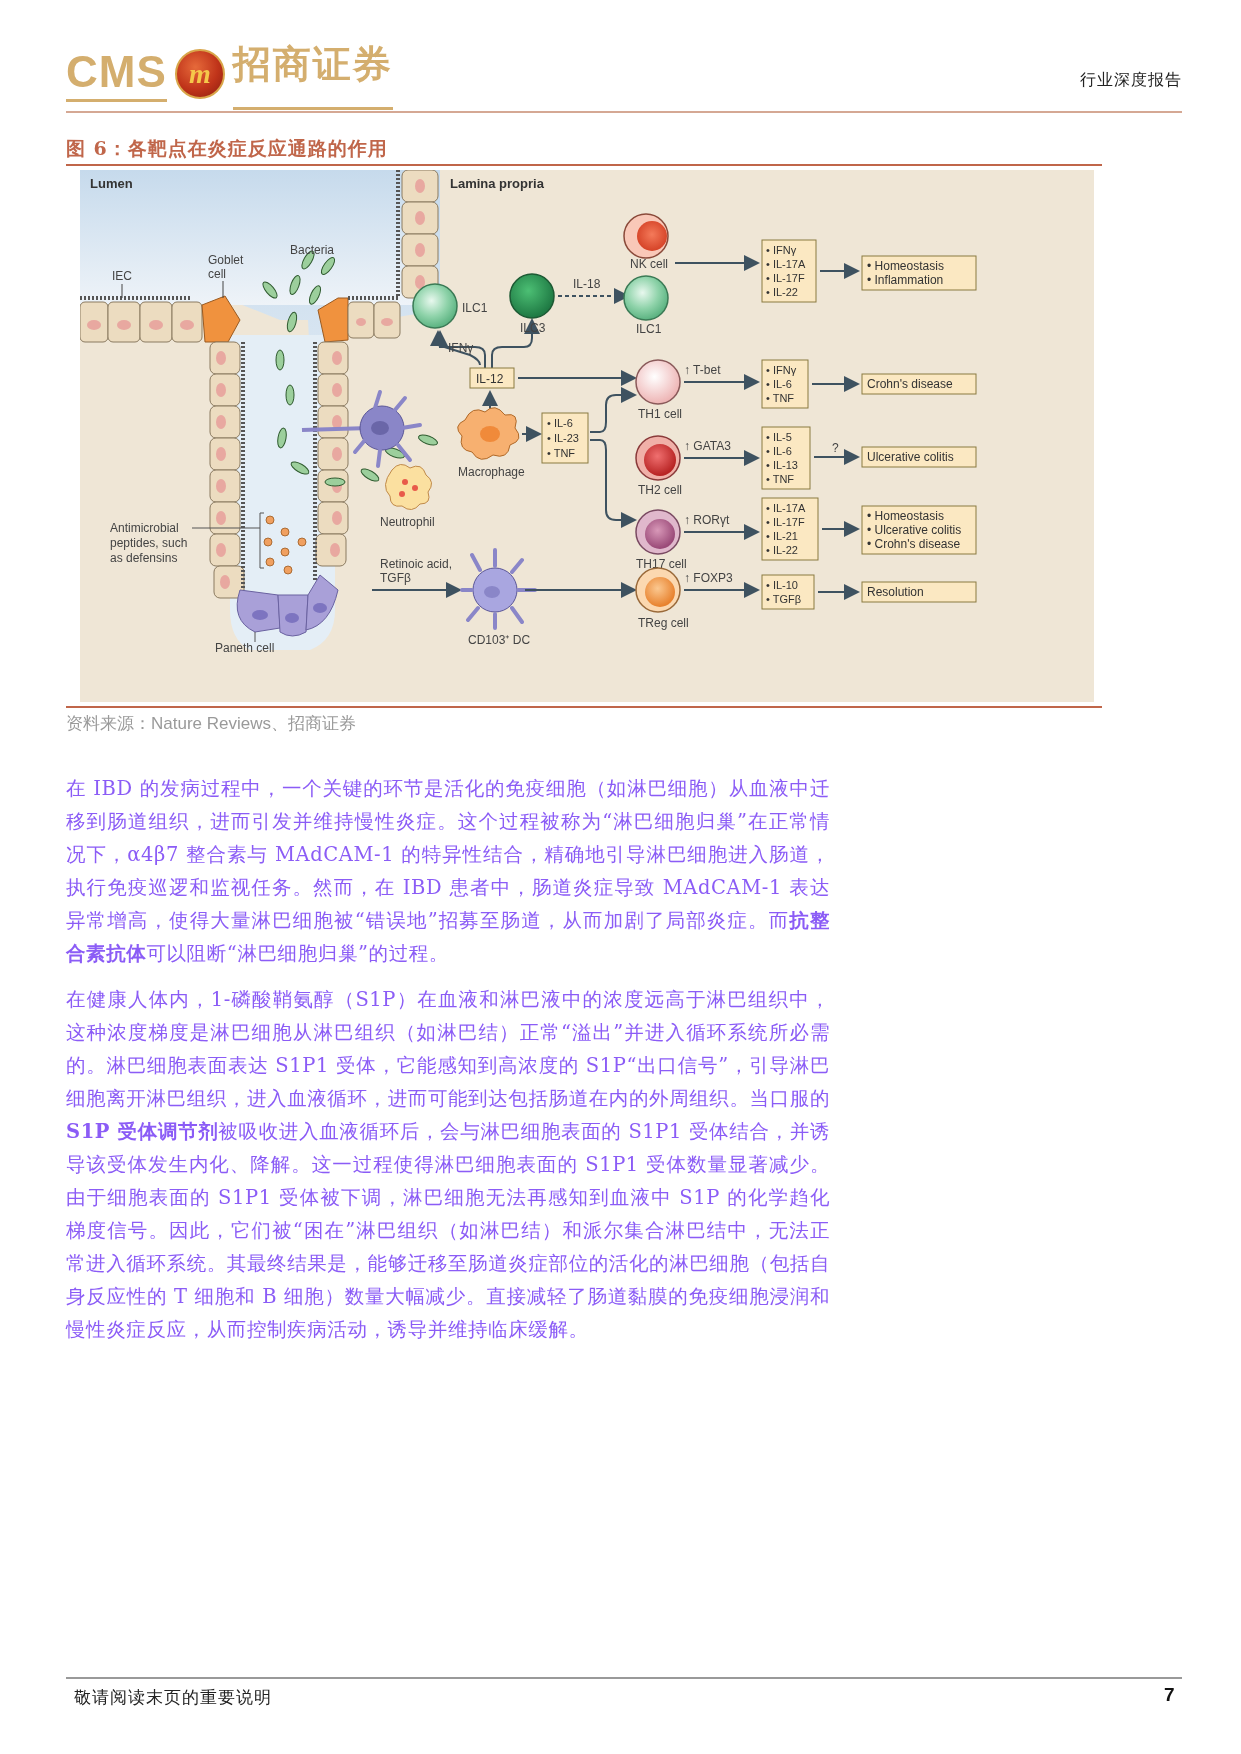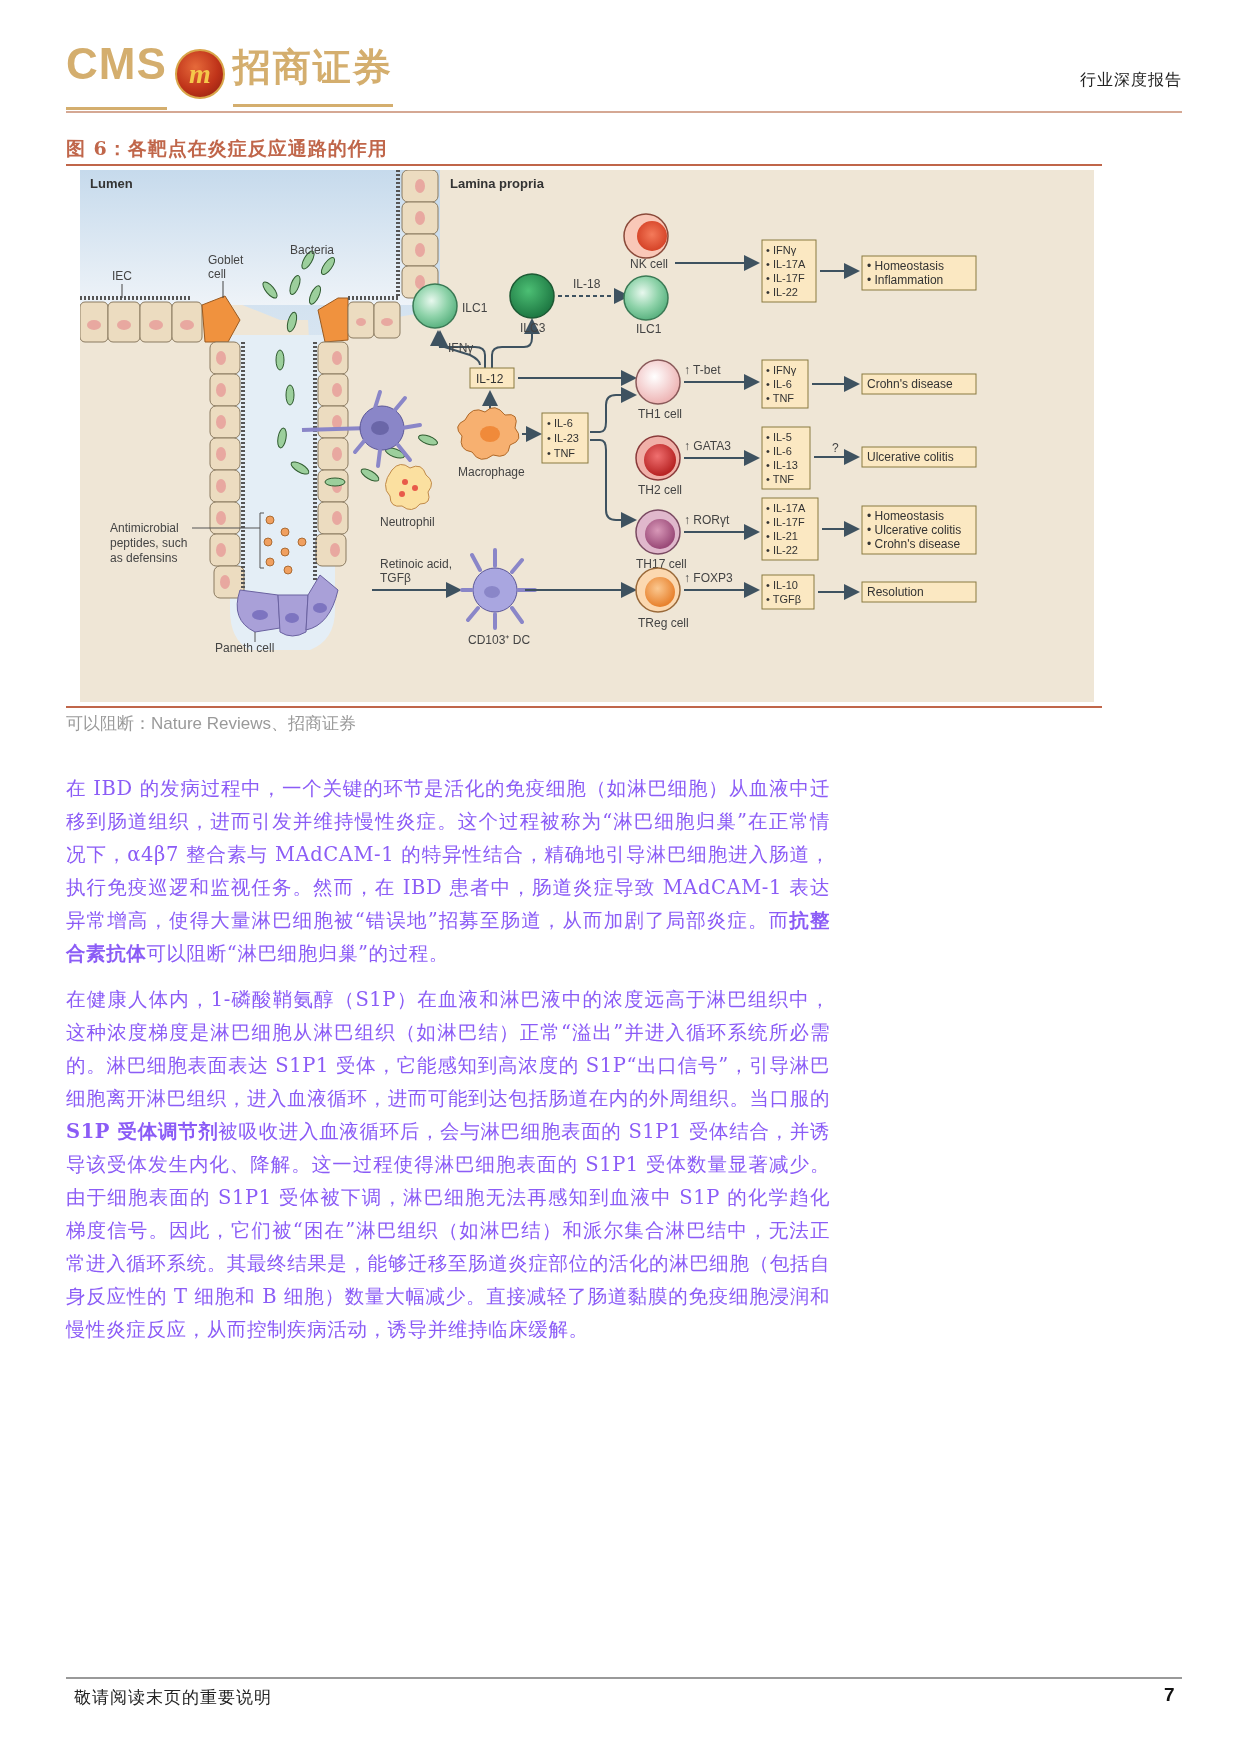--- a/index.html
+++ b/index.html
@@ -2,23 +2,23 @@
 <html><head>
 <meta charset="utf-8">
 <style>
   * { box-sizing: border-box; margin: 0; padding: 0; }
   html, body { width: 1241px; height: 1754px; background: #ffffff; overflow: hidden; }
   body { position: relative; font-family: "DejaVu Serif", "Liberation Serif", serif; color: #1a1a1a; }
 
   
   .header { position: absolute; left: 66px; top: 40px; width: 1116px; height: 72px; }
   .logo { position: absolute; left: 0; top: 4px; display: flex; align-items: center; height: 60px; }
-  .logo-cms { font-family: "Liberation Sans", sans-serif; font-weight: bold; font-size: 44px; color: #d4ae6e; letter-spacing: 1px; border-bottom: 3px solid #d4ae6e; line-height: 50px; padding-bottom: 18px; }
+  .logo-cms { font-family: "Liberation Sans", sans-serif; font-weight: bold; font-size: 44px; color: #d4ae6e; letter-spacing: 1px; border-bottom: 3px solid #d4ae6e; line-height: 50px; padding-bottom: 2px; }
   .logo-emblem { width: 50px; height: 50px; border-radius: 50%; background: radial-gradient(circle at 40% 35%, #e66a3a 0%, #c0341a 55%, #8a1c0e 100%); margin: 0 8px; display: flex; align-items: center; justify-content: center; color: #f5c84a; font-family: "Liberation Serif", serif; font-style: italic; font-weight: bold; font-size: 28px; border: 2px solid #d9a64a; }
-  .logo-cn { font-family: "DejaVu Serif", serif; font-weight: bold; font-size: 38px; color: #d4ae6e; letter-spacing: 2px; border-bottom: 3px solid #d4ae6e; line-height: 50px; padding-bottom: 12px; }
+  .logo-cn { font-family: "DejaVu Serif", serif; font-weight: bold; font-size: 38px; color: #d4ae6e; letter-spacing: 2px; border-bottom: 3px solid #d4ae6e; line-height: 50px; padding-bottom: 18px; }
   .report-type { position: absolute; right: 0; top: 30px; font-size: 16px; color: #222; letter-spacing: 1px; }
   .header-rule { position: absolute; left: 66px; top: 111px; width: 1116px; height: 2px; background: #d5a894; }
 
   
   .fig-title { position: absolute; left: 66px; top: 136px; font-size: 19px; color: #c0664a; font-weight: bold; letter-spacing: 1px; }
   .fig-top-rule { position: absolute; left: 66px; top: 164px; width: 1036px; height: 2px; background: #c0664a; }
   .figure { position: absolute; left: 80px; top: 170px; width: 1014px; height: 532px; background: #fef9c3; overflow: hidden; }
   .fig-bottom-rule { position: absolute; left: 66px; top: 706px; width: 1036px; height: 2px; background: #c0664a; }
   .source { position: absolute; left: 66px; top: 712px; font-size: 17px; color: #9a9a9a; }
   .source .latin { font-family: "Liberation Sans", sans-serif; text-align: right; }
@@ -368,21 +368,21 @@
     </g>
     <g>
       <rect x="782" y="412" width="114" height="20" fill="#fbe8c2" stroke="#8a7a40"></rect>
       <text x="787" y="426" font-size="12" fill="#333">Resolution</text>
     </g>
   </svg>
 </div>
 
 <div class="fig-bottom-rule"></div>
 <div class="source">
-  <span>可以阻断：</span><span class="latin">Nature Reviews</span><span>、招商证券</span>
+  <span>资料来源：</span><span class="latin">Nature Reviews</span><span>、招商证券</span>
 </div>
 
 <div class="para p1">
   <span>在 IBD 的发病过程中，一个关键的环节是活化的免疫细胞（如淋巴细胞）从血液中迁移到肠道组织，进而引发并维持慢性炎症。这个过程被称为“淋巴细胞归巢”在正常情况下，α4β7 整合素与 MAdCAM-1 的特异性结合，精确地引导淋巴细胞进入肠道，执行免疫巡逻和监视任务。然而，在 IBD 患者中，肠道炎症导致 MAdCAM-1 表达异常增高，使得大量淋巴细胞被“错误地”招募至肠道，从而加剧了局部炎症。而</span><b>抗整合素抗体</b><span>可以阻断“淋巴细胞归巢”的过程。</span>
 </div>
 
 <div class="para p2">
   <span>在健康人体内，1-磷酸鞘氨醇（S1P）在血液和淋巴液中的浓度远高于淋巴组织中，这种浓度梯度是淋巴细胞从淋巴组织（如淋巴结）正常“溢出”并进入循环系统所必需的。淋巴细胞表面表达 S1P1 受体，它能感知到高浓度的 S1P“出口信号”，引导淋巴细胞离开淋巴组织，进入血液循环，进而可能到达包括肠道在内的外周组织。当口服的 </span><b>S1P 受体调节剂</b><span>被吸收进入血液循环后，会与淋巴细胞表面的 S1P1 受体结合，并诱导该受体发生内化、降解。这一过程使得淋巴细胞表面的 S1P1 受体数量显著减少。由于细胞表面的 S1P1 受体被下调，淋巴细胞无法再感知到血液中 S1P 的化学趋化梯度信号。因此，它们被“困在”淋巴组织（如淋巴结）和派尔集合淋巴结中，无法正常进入循环系统。其最终结果是，能够迁移至肠道炎症部位的活化的淋巴细胞（包括自身反应性的 T 细胞和 B 细胞）数量大幅减少。直接减轻了肠道黏膜的免疫细胞浸润和慢性炎症反应，从而控制疾病活动，诱导并维持临床缓解。</span>
 </div>
 

